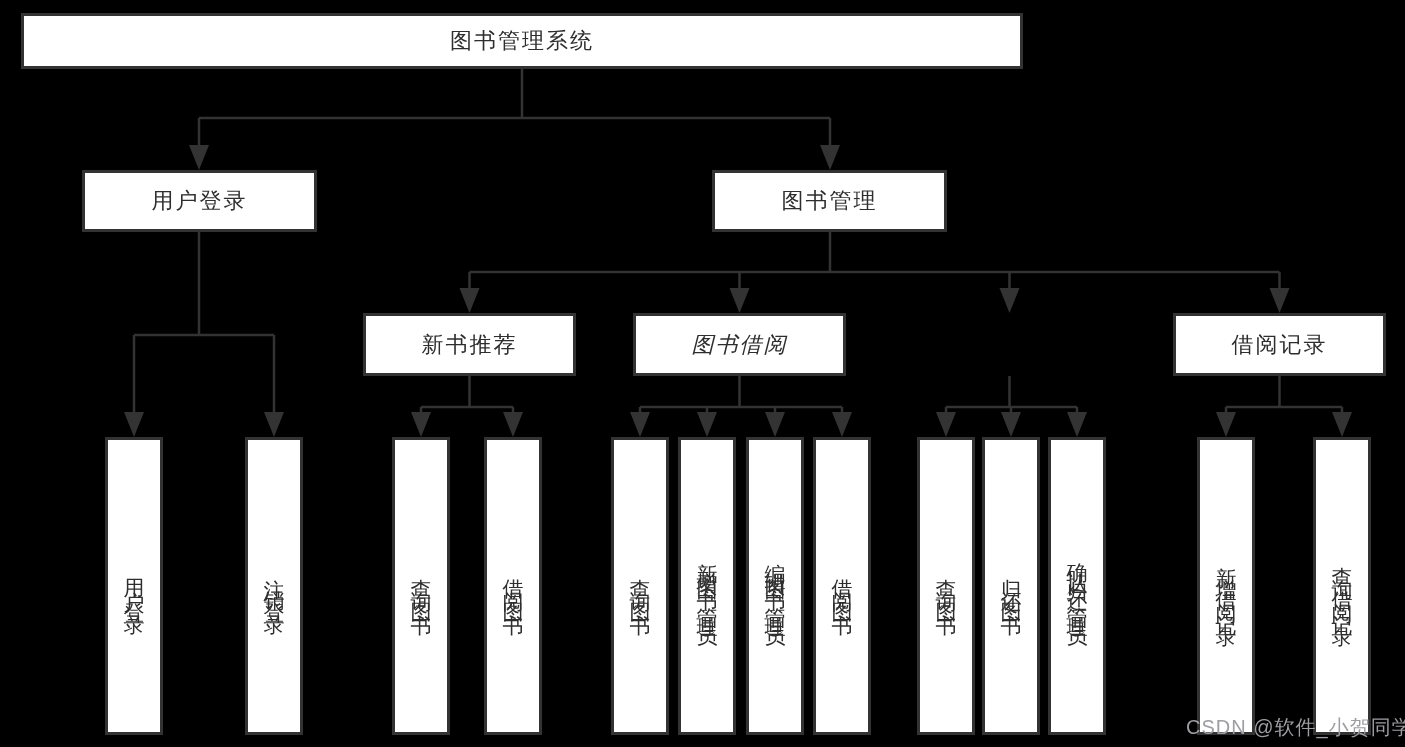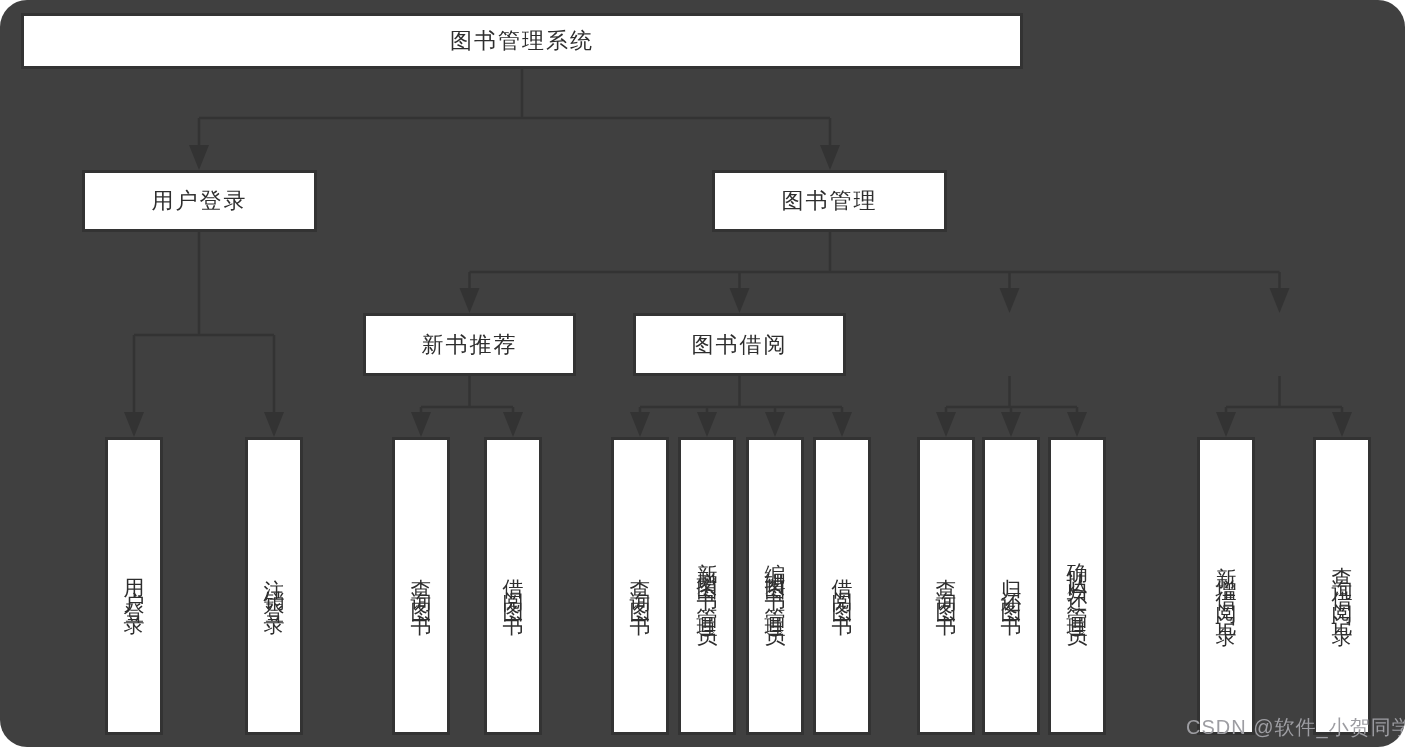--- a/index.html
+++ b/index.html
@@ -1,18 +1,18 @@
 <!DOCTYPE html>
 <html><head>
 <meta charset="utf-8">
 <style>
   html,body { margin:0; padding:0; background:#ffffff; }
   .canvas {
-    position:relative; width:1405px; height:747px; background:#404040;
-    font-family:"Liberation Sans", sans-serif; overflow:hidden;border-radius:27px;
+    position:relative; width:1405px; height:747px; background:#000000;
+    font-family:"Liberation Sans", sans-serif; overflow:hidden;
   }
   svg.connectors { position:absolute; left:0; top:0; z-index:0; }
   .box {
     position:absolute; box-sizing:border-box; z-index:1;
     border:3px solid #333333; background:#ffffff;
     display:flex; align-items:center; justify-content:center;
     color:#2e2e2e; font-size:22px; letter-spacing:2px; white-space:nowrap;
   }
   .leaf {
     font-size:21px; letter-spacing:12px; white-space:normal;
@@ -63,21 +63,22 @@
         <polygon points="1332,412 1352,412 1342,437"></polygon>
       </g>
   </svg>
 
   <div class="box" style="left:21px; top:13px; width:1002px; height:56px;">图书管理系统</div>
 
   <div class="box" style="left:82px; top:170px; width:235px; height:62px;">用户登录</div>
   <div class="box" style="left:363px; top:313px; width:213px; height:63px;">新书推荐</div>
 
   <div class="box" style="left:712px; top:170px; width:235px; height:62px;">图书管理</div>
-  <div class="box" style="left:633px; top:313px; width:213px; height:63px;">图书借阅</div>
+  <div class="box" style="left:633px; top:313px; width:213px; height:63px;font-style:italic;">图书借阅</div>
+  <div class="box" style="left:1173px; top:313px; width:213px; height:63px;">借阅记录</div>
 
   <div class="box leaf" style="left:105px; top:437px; width:58px; height:298px;">用户登录</div>
   <div class="box leaf" style="left:245px; top:437px; width:58px; height:298px;">注销登录</div>
 
   <div class="box leaf" style="left:392px; top:437px; width:58px; height:298px;">查询图书</div>
   <div class="box leaf" style="left:484px; top:437px; width:58px; height:298px;">借阅图书</div>
 
   <div class="box leaf" style="left:611px; top:437px; width:58px; height:298px;">查询图书</div>
   <div class="box leaf long" style="left:678px; top:437px; width:58px; height:298px;">新增图书（管理员）</div>
   <div class="box leaf long" style="left:746px; top:437px; width:58px; height:298px;">编辑图书（管理员）</div>

